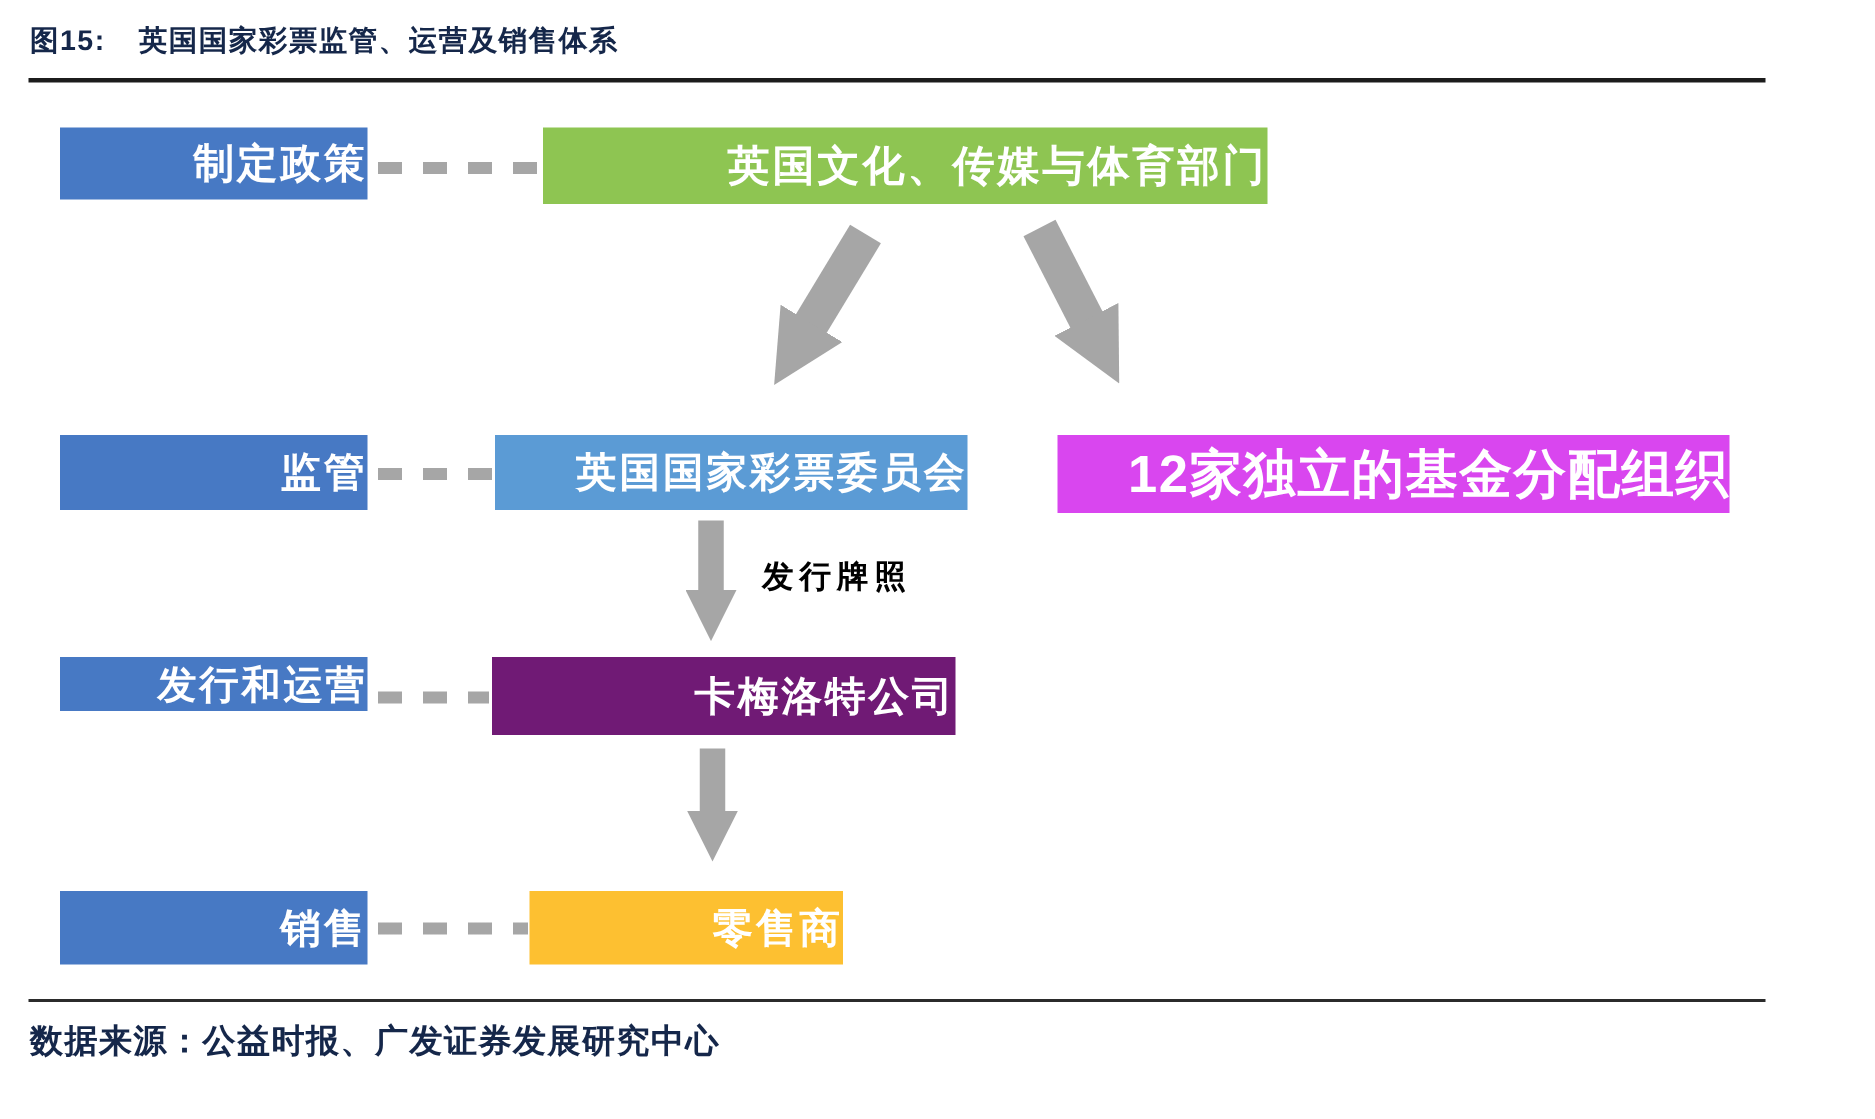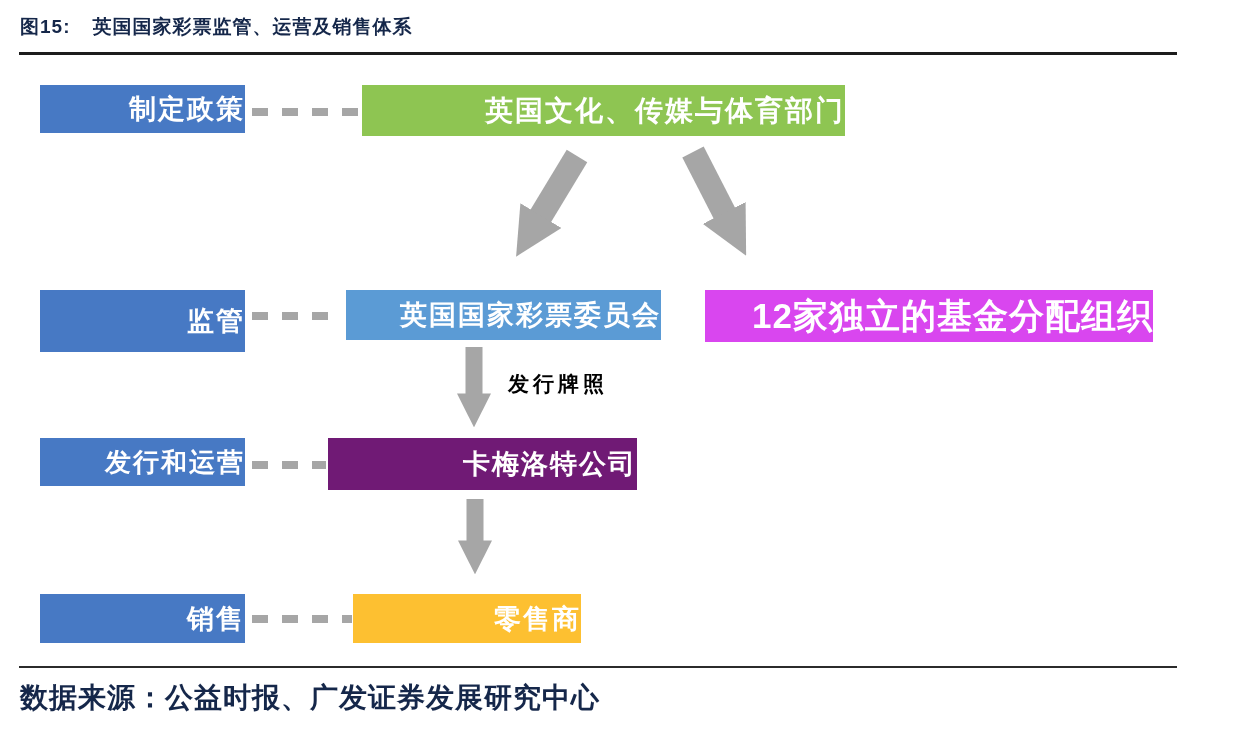--- a/index.html
+++ b/index.html
@@ -11,44 +11,44 @@
   
   .fig-title {
     position:absolute; left:20px; top:14px; font-size:19px; font-weight:700;
     color:#15274A; letter-spacing:1px; white-space:nowrap;
   }
   .fig-title .label { margin-right:22px; }
   .rule { position:absolute; left:19px; width:1158px; background:#1c1c1c; }
   .rule.top { top:52px; height:3px; }
   .rule.bottom { top:666px; height:2px; background:#2b2b2b; }
   .source-line {
-    position:absolute; left:20px; top:679px; font-size:28px; font-weight:600;
+    position:absolute; left:20px; top:679px; font-size:22px; font-weight:600;
     color:#15274A; letter-spacing:1px; white-space:nowrap;
   }
 
   
   .box {
     position:absolute; display:flex; align-items:center; justify-content:flex-end;
     color:#ffffff; font-weight:700; font-size:27px; letter-spacing:2px;
     white-space:nowrap;
   }
 
   
   .stage { left:40px; width:205px; background:#4779C4; }
   .stage.policy     { top:85px;  height:48px; }
-  .stage.regulation { top:290px; height:62px; }
-  .stage.operation  { top:438px; height:48px; font-size:26px; }
+  .stage.regulation { top:290px; height:50px; }
+  .stage.operation  { top:438px; height:36px; font-size:26px; }
   .stage.sales      { top:594px; height:49px; }
 
   
   .entity.dcms       { left:362px; top:85px;  width:483px; height:51px; background:#8EC552; font-size:28px; }
-  .entity.commission { left:330px; top:290px; width:315px; height:50px; background:#5B9BD5; font-size:27px;margin-left:16px; }
+  .entity.commission { left:330px; top:290px; width:315px; height:50px; background:#5B9BD5; font-size:27px; }
   .entity.funds      { left:705px; top:290px; width:448px; height:52px; background:#d946ef; font-size:35px; letter-spacing:1px; }
   .entity.camelot    { left:328px; top:438px; width:309px; height:52px; background:#701a75; }
-  .entity.retailers  { left:353px; top:594px; width:228px; height:49px; background:#FDC031; }
+  .entity.retailers  { left:353px; top:594px; width:209px; height:49px; background:#FDC031; }
 
   
   .dash {
     position:absolute; height:8px;
     background:repeating-linear-gradient(90deg,#A6A6A6 0 16px,transparent 16px 30px);
   }
   .dash.d1 { left:252px; top:108px; width:106px; }
   .dash.d2 { left:252px; top:312px; width:76px;  }
   .dash.d3 { left:252px; top:461px; width:74px;  }
   .dash.d4 { left:252px; top:615px; width:100px; }

